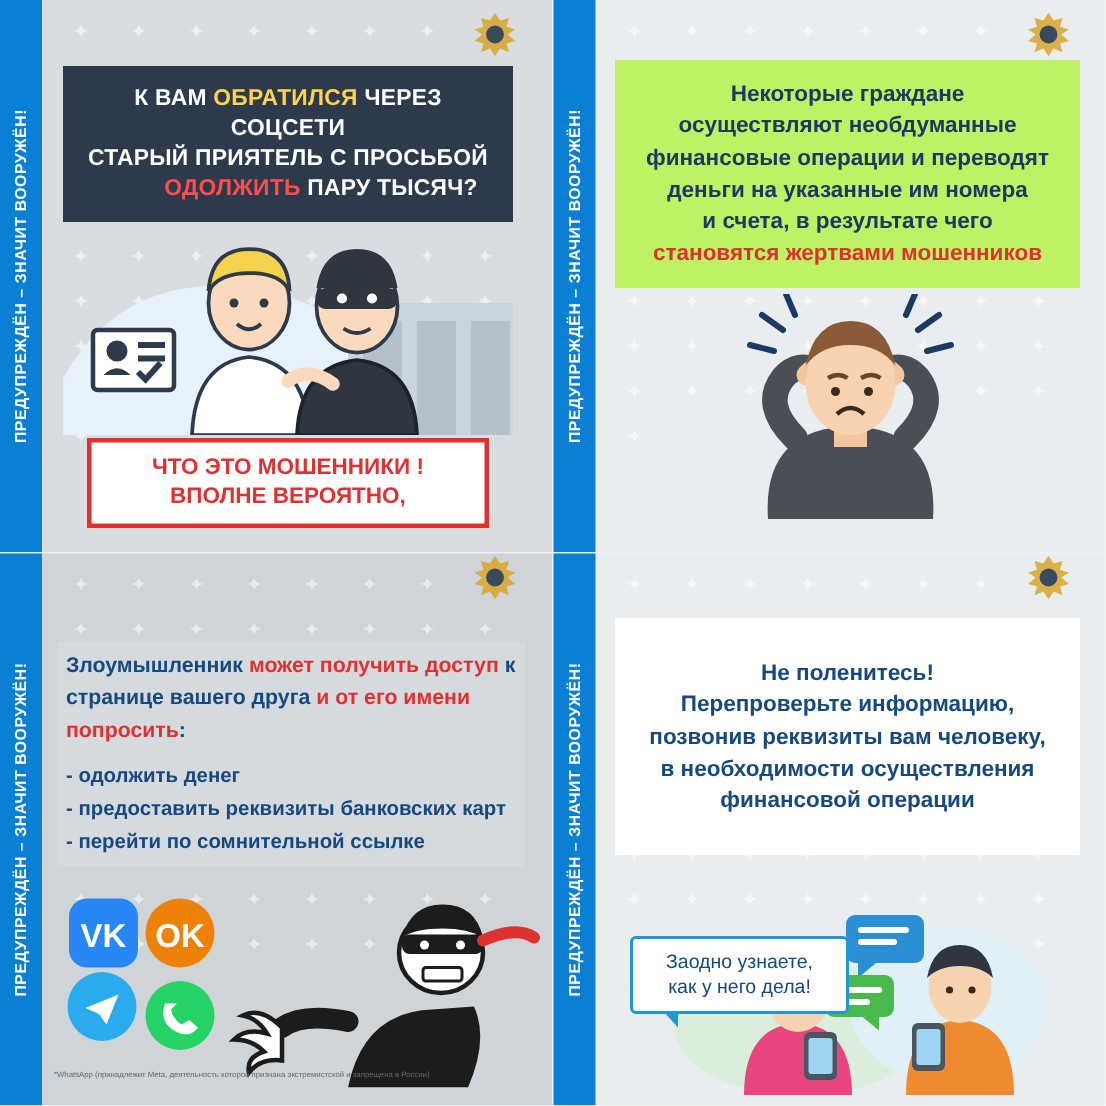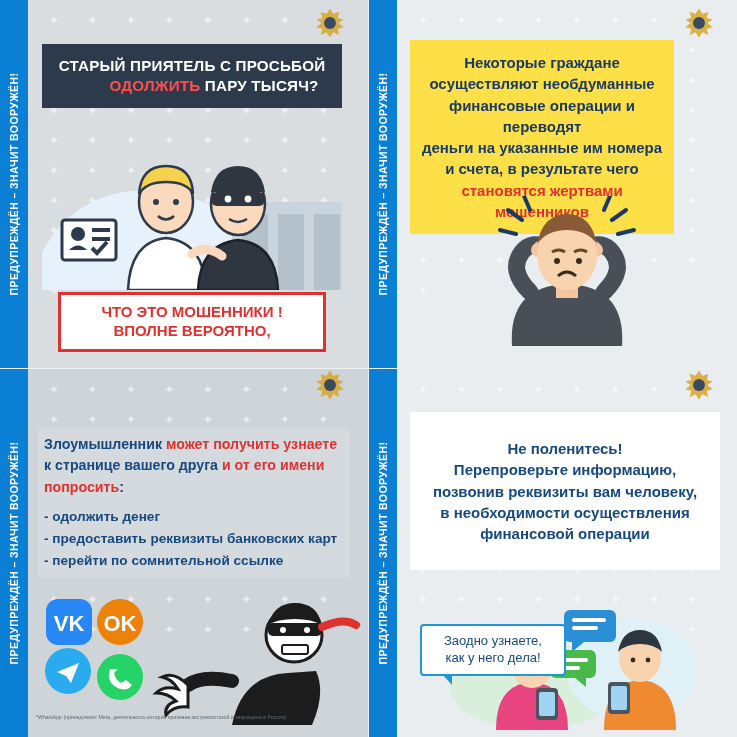--- a/index.html
+++ b/index.html
@@ -92,22 +92,22 @@
     padding:8px 6px;
     text-align:center;
     color:#e03131;
     font-weight:bold;
     font-size:15px;
     line-height:1.25;
   }
 
   
   .tr-head{
-    position:absolute;left:410px;top:40px;width:264px;
-    background:#fde047;
+    position:absolute;left:410px;top:40px;width:310px;
+    background:#bef264;
     padding:12px 8px;
     box-sizing:border-box;
     text-align:center;
     color:#1b3a63;
     font-weight:bold;
     font-size:15px;
     line-height:1.42;
   }
   .tr-red{color:#e03131;}
 
@@ -216,20 +216,23 @@
     </svg>
   </div>
   <div class="emblem" style="left:682px;top:368px;">
     <svg viewBox="0 0 40 40">
       <path d="M20 3 L24 9 L31 7 L29 14 L36 16 L30 20 L36 25 L29 27 L31 34 L24 31 L20 37 L16 31 L9 34 L11 27 L4 25 L10 20 L4 16 L11 14 L9 7 L16 9 Z" fill="#d8a52a" opacity="0.85"></path>
       <circle cx="20" cy="20" r="7" fill="#1b3a63" opacity="0.85"></circle>
     </svg>
   </div>
 
   <div class="tl-head">
+    <div>
+      <span>К ВАМ </span><span class="hl-yellow">ОБРАТИЛСЯ</span><span> ЧЕРЕЗ СОЦСЕТИ</span>
+    </div>
     <div>СТАРЫЙ ПРИЯТЕЛЬ С ПРОСЬБОЙ</div>
     <div>
       <span class="hl-red">ОДОЛЖИТЬ</span><span> ПАРУ ТЫСЯЧ?</span>
     </div>
   </div>
 
   <div class="tl-illu">
     <svg class="svgfull" viewBox="0 0 300 148">
 
       <path d="M0 110 q40 -70 120 -60 q70 9 95 55 l0 43 l-215 0 Z" fill="#e7f1fb"></path>
@@ -297,21 +300,21 @@
       <circle cx="127" cy="65" r="3" fill="#3a2a1c"></circle>
       <path d="M106 80 q9 -8 18 0" stroke="#3a2a1c" stroke-width="3" fill="none"></path>
 
       <path d="M160 24 l14 -10 M166 38 l16 -4 M152 14 l6 -14" stroke="#1b3a63" stroke-width="4" stroke-linecap="round"></path>
       <path d="M70 24 l-14 -10 M64 38 l-16 -4 M78 14 l-6 -14" stroke="#1b3a63" stroke-width="4" stroke-linecap="round"></path>
     </svg>
   </div>
 
   <div class="bl-text">
     <div>
-      <span>Злоумышленник </span><span class="red">может получить узнаете</span><span> к странице вашего друга </span><span class="red">и от его имени попросить</span><span>:</span>
+      <span>Злоумышленник </span><span class="red">может получить доступ</span><span> к странице вашего друга </span><span class="red">и от его имени попросить</span><span>:</span>
     </div>
     <div class="bl-list">
       <div>- одолжить денег</div>
       <div>- предоставить реквизиты банковских карт</div>
       <div>- перейти по сомнительной ссылке</div>
     </div>
   </div>
 
   <div class="bl-illu">
     <svg class="svgfull" viewBox="0 0 330 140">

